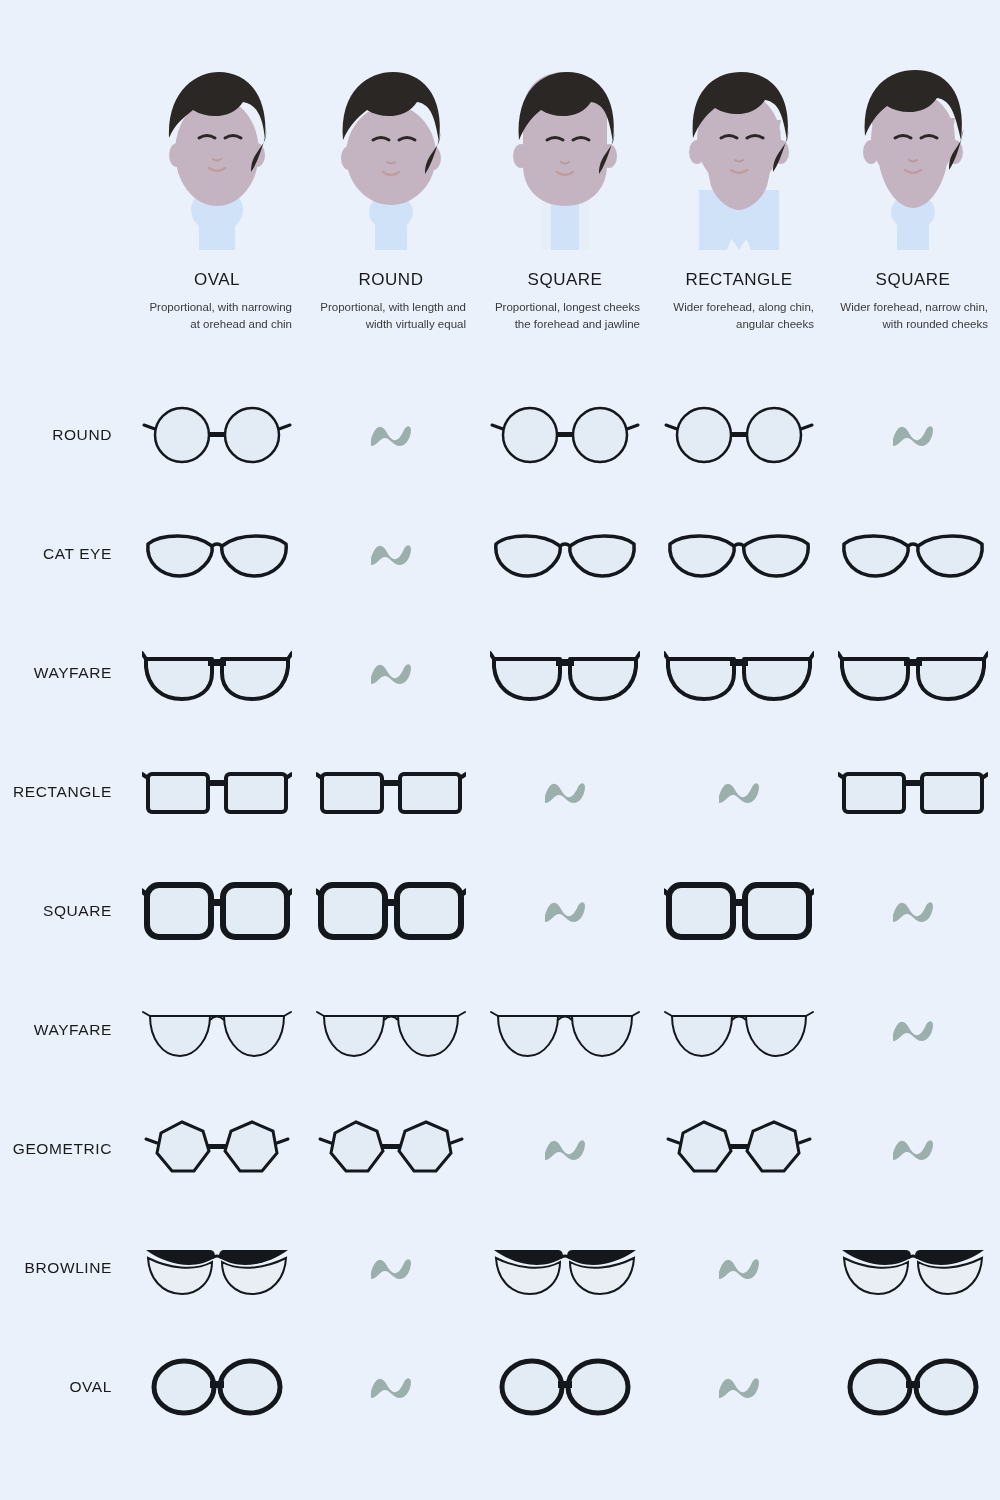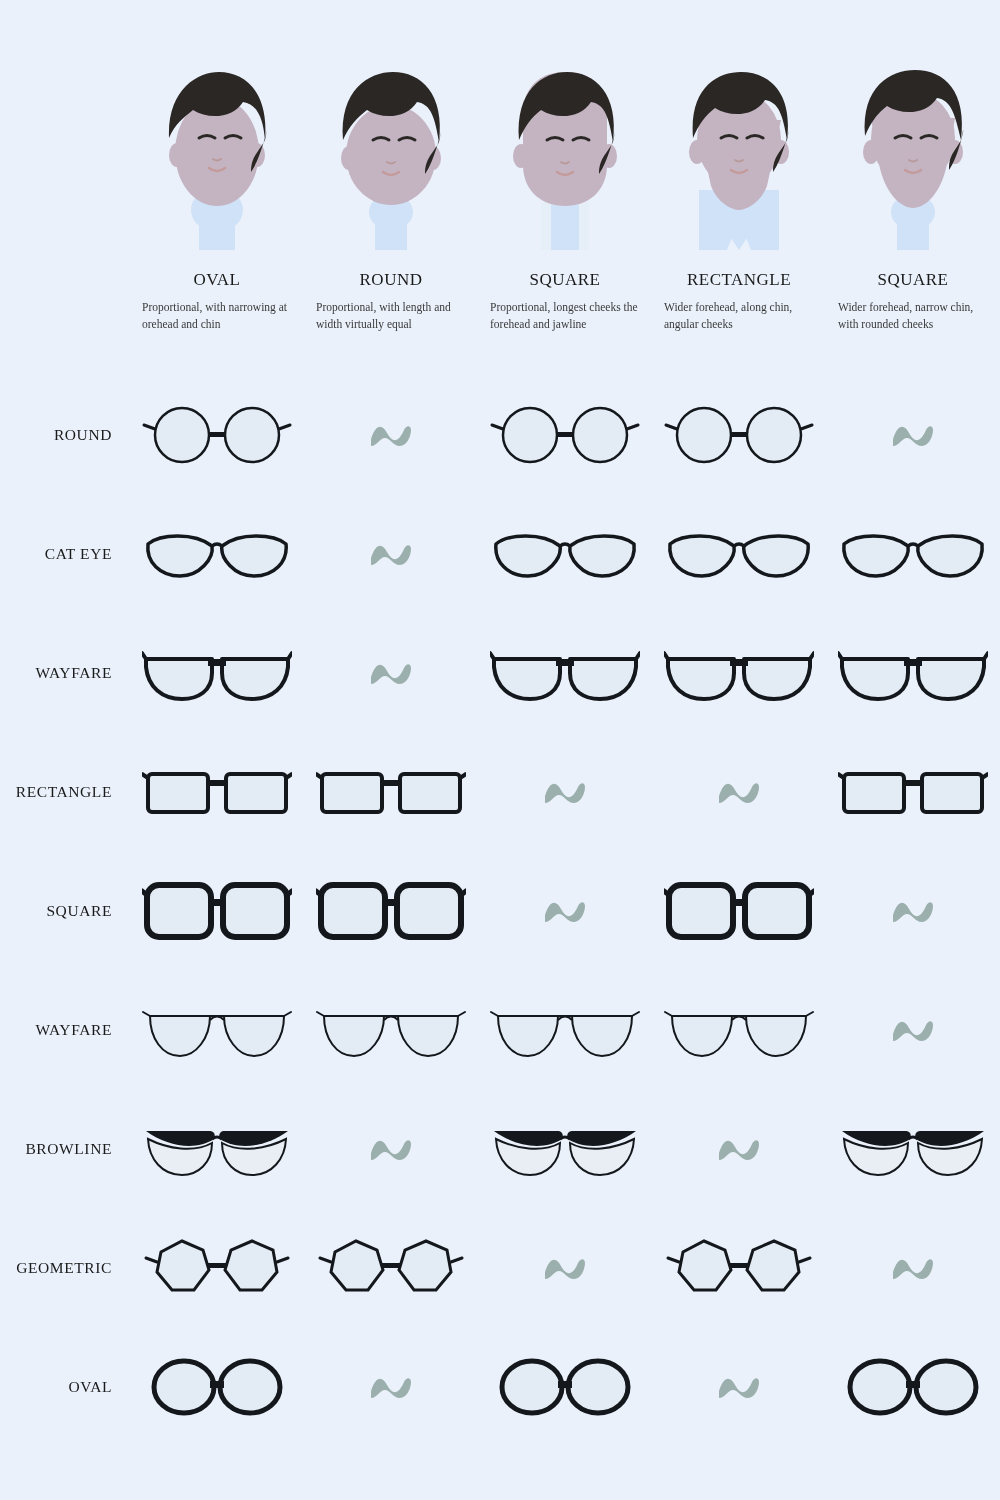--- a/index.html
+++ b/index.html
@@ -11,21 +11,20 @@
     height: 1500px;
     background: #eaf1fb;
     font-family: "Liberation Sans", sans-serif;
     color: #222;
     overflow: hidden;
   }
   .page {
     position: relative;
     width: 868px;
     height: 1500px;
-    font-family: Liberation Serif, serif;
   }
 
   
   .header {
     position: absolute;
     top: 60px;
     left: 130px;
     width: 870px;
     display: flex;
   }
@@ -45,21 +44,21 @@
     font-size: 17px;
     letter-spacing: 0.5px;
     color: #1a1a1a;
     text-align: center;
   }
   .face-desc {
     margin-top: 9px;
     font-size: 11.5px;
     line-height: 1.45;
     color: #3a3a3a;
-    text-align: left;
+    text-align: right;
     width: 150px;
   }
 
   
   .grid {
     position: absolute;
     top: 375px;
     left: 0;
     width: 1000px;
   }
@@ -448,20 +447,60 @@
             <path d="M142 26 L149 22" stroke="#14181c" stroke-width="2" stroke-linecap="round"></path>
           </svg>
         </div>
         <div class="cell">
           <svg class="squiggle" viewBox="0 0 46 30">
             <path d="M3 19 C8 4 14 4 19 13 C24 22 30 24 36 10 C39 4 43 6 43 10 C43 16 39 26 32 26 C25 26 22 18 17 18 C12 18 9 26 3 26 Z" fill="#9bb0ad"></path>
           </svg>
         </div>
       </div>
       <div class="row">
+        <div class="row-label">GEOMETRIC</div>
+        <div class="cell">
+          <svg class="glasses" viewBox="0 0 150 80">
+            <path d="M40 13 L61 22 L67 42 L52 62 L30 62 L15 44 L19 24 Z" fill="#e3ecf4" stroke="#14181c" stroke-width="3"></path>
+            <path d="M110 13 L131 22 L135 44 L120 62 L98 62 L83 42 L89 22 Z" fill="#e3ecf4" stroke="#14181c" stroke-width="3"></path>
+            <rect x="66" y="35" width="18" height="5" fill="#14181c"></rect>
+            <path d="M15 34 L4 30" stroke="#14181c" stroke-width="3" stroke-linecap="round"></path>
+            <path d="M135 34 L146 30" stroke="#14181c" stroke-width="3" stroke-linecap="round"></path>
+          </svg>
+        </div>
+        <div class="cell">
+          <svg class="glasses" viewBox="0 0 150 80">
+            <path d="M40 13 L61 22 L67 42 L52 62 L30 62 L15 44 L19 24 Z" fill="#e3ecf4" stroke="#14181c" stroke-width="3"></path>
+            <path d="M110 13 L131 22 L135 44 L120 62 L98 62 L83 42 L89 22 Z" fill="#e3ecf4" stroke="#14181c" stroke-width="3"></path>
+            <rect x="66" y="35" width="18" height="5" fill="#14181c"></rect>
+            <path d="M15 34 L4 30" stroke="#14181c" stroke-width="3" stroke-linecap="round"></path>
+            <path d="M135 34 L146 30" stroke="#14181c" stroke-width="3" stroke-linecap="round"></path>
+          </svg>
+        </div>
+        <div class="cell">
+          <svg class="squiggle" viewBox="0 0 46 30">
+            <path d="M3 19 C8 4 14 4 19 13 C24 22 30 24 36 10 C39 4 43 6 43 10 C43 16 39 26 32 26 C25 26 22 18 17 18 C12 18 9 26 3 26 Z" fill="#9bb0ad"></path>
+          </svg>
+        </div>
+        <div class="cell">
+          <svg class="glasses" viewBox="0 0 150 80">
+            <path d="M40 13 L61 22 L67 42 L52 62 L30 62 L15 44 L19 24 Z" fill="#e3ecf4" stroke="#14181c" stroke-width="3"></path>
+            <path d="M110 13 L131 22 L135 44 L120 62 L98 62 L83 42 L89 22 Z" fill="#e3ecf4" stroke="#14181c" stroke-width="3"></path>
+            <rect x="66" y="35" width="18" height="5" fill="#14181c"></rect>
+            <path d="M15 34 L4 30" stroke="#14181c" stroke-width="3" stroke-linecap="round"></path>
+            <path d="M135 34 L146 30" stroke="#14181c" stroke-width="3" stroke-linecap="round"></path>
+          </svg>
+        </div>
+        <div class="cell">
+          <svg class="squiggle" viewBox="0 0 46 30">
+            <path d="M3 19 C8 4 14 4 19 13 C24 22 30 24 36 10 C39 4 43 6 43 10 C43 16 39 26 32 26 C25 26 22 18 17 18 C12 18 9 26 3 26 Z" fill="#9bb0ad"></path>
+          </svg>
+        </div>
+      </div>
+      <div class="row">
         <div class="row-label">BROWLINE</div>
         <div class="cell">
           <svg class="glasses" viewBox="0 0 150 80">
             <path d="M6 30 C26 40 52 44 70 34 C70 54 56 66 40 66 C20 66 7 50 6 30 Z" fill="#e8eef4" stroke="#14181c" stroke-width="2"></path>
             <path d="M144 30 C124 40 98 44 80 34 C80 54 94 66 110 66 C130 66 143 50 144 30 Z" fill="#e8eef4" stroke="#14181c" stroke-width="2"></path>
             <path d="M4 22 C26 38 54 42 72 30 C74 26 72 22 68 22 Z" fill="#14181c"></path>
             <path d="M146 22 C124 38 96 42 78 30 C76 26 78 22 82 22 Z" fill="#14181c"></path>
             <path d="M70 30 q5 -4 10 0" stroke="#14181c" stroke-width="3" fill="none"></path>
           </svg>
         </div>
@@ -488,60 +527,20 @@
           <svg class="glasses" viewBox="0 0 150 80">
             <path d="M6 30 C26 40 52 44 70 34 C70 54 56 66 40 66 C20 66 7 50 6 30 Z" fill="#e8eef4" stroke="#14181c" stroke-width="2"></path>
             <path d="M144 30 C124 40 98 44 80 34 C80 54 94 66 110 66 C130 66 143 50 144 30 Z" fill="#e8eef4" stroke="#14181c" stroke-width="2"></path>
             <path d="M4 22 C26 38 54 42 72 30 C74 26 72 22 68 22 Z" fill="#14181c"></path>
             <path d="M146 22 C124 38 96 42 78 30 C76 26 78 22 82 22 Z" fill="#14181c"></path>
             <path d="M70 30 q5 -4 10 0" stroke="#14181c" stroke-width="3" fill="none"></path>
           </svg>
         </div>
       </div>
       <div class="row">
-        <div class="row-label">GEOMETRIC</div>
-        <div class="cell">
-          <svg class="glasses" viewBox="0 0 150 80">
-            <path d="M40 13 L61 22 L67 42 L52 62 L30 62 L15 44 L19 24 Z" fill="#e3ecf4" stroke="#14181c" stroke-width="3"></path>
-            <path d="M110 13 L131 22 L135 44 L120 62 L98 62 L83 42 L89 22 Z" fill="#e3ecf4" stroke="#14181c" stroke-width="3"></path>
-            <rect x="66" y="35" width="18" height="5" fill="#14181c"></rect>
-            <path d="M15 34 L4 30" stroke="#14181c" stroke-width="3" stroke-linecap="round"></path>
-            <path d="M135 34 L146 30" stroke="#14181c" stroke-width="3" stroke-linecap="round"></path>
-          </svg>
-        </div>
-        <div class="cell">
-          <svg class="glasses" viewBox="0 0 150 80">
-            <path d="M40 13 L61 22 L67 42 L52 62 L30 62 L15 44 L19 24 Z" fill="#e3ecf4" stroke="#14181c" stroke-width="3"></path>
-            <path d="M110 13 L131 22 L135 44 L120 62 L98 62 L83 42 L89 22 Z" fill="#e3ecf4" stroke="#14181c" stroke-width="3"></path>
-            <rect x="66" y="35" width="18" height="5" fill="#14181c"></rect>
-            <path d="M15 34 L4 30" stroke="#14181c" stroke-width="3" stroke-linecap="round"></path>
-            <path d="M135 34 L146 30" stroke="#14181c" stroke-width="3" stroke-linecap="round"></path>
-          </svg>
-        </div>
-        <div class="cell">
-          <svg class="squiggle" viewBox="0 0 46 30">
-            <path d="M3 19 C8 4 14 4 19 13 C24 22 30 24 36 10 C39 4 43 6 43 10 C43 16 39 26 32 26 C25 26 22 18 17 18 C12 18 9 26 3 26 Z" fill="#9bb0ad"></path>
-          </svg>
-        </div>
-        <div class="cell">
-          <svg class="glasses" viewBox="0 0 150 80">
-            <path d="M40 13 L61 22 L67 42 L52 62 L30 62 L15 44 L19 24 Z" fill="#e3ecf4" stroke="#14181c" stroke-width="3"></path>
-            <path d="M110 13 L131 22 L135 44 L120 62 L98 62 L83 42 L89 22 Z" fill="#e3ecf4" stroke="#14181c" stroke-width="3"></path>
-            <rect x="66" y="35" width="18" height="5" fill="#14181c"></rect>
-            <path d="M15 34 L4 30" stroke="#14181c" stroke-width="3" stroke-linecap="round"></path>
-            <path d="M135 34 L146 30" stroke="#14181c" stroke-width="3" stroke-linecap="round"></path>
-          </svg>
-        </div>
-        <div class="cell">
-          <svg class="squiggle" viewBox="0 0 46 30">
-            <path d="M3 19 C8 4 14 4 19 13 C24 22 30 24 36 10 C39 4 43 6 43 10 C43 16 39 26 32 26 C25 26 22 18 17 18 C12 18 9 26 3 26 Z" fill="#9bb0ad"></path>
-          </svg>
-        </div>
-      </div>
-      <div class="row">
         <div class="row-label">OVAL</div>
         <div class="cell">
           <svg class="glasses" viewBox="0 0 150 80">
             <ellipse cx="42" cy="40" rx="30" ry="26" fill="#e3ecf4" stroke="#14181c" stroke-width="5"></ellipse>
             <ellipse cx="108" cy="40" rx="30" ry="26" fill="#e3ecf4" stroke="#14181c" stroke-width="5"></ellipse>
             <rect x="68" y="34" width="14" height="7" fill="#14181c"></rect>
           </svg>
         </div>
         <div class="cell">
           <svg class="squiggle" viewBox="0 0 46 30">

